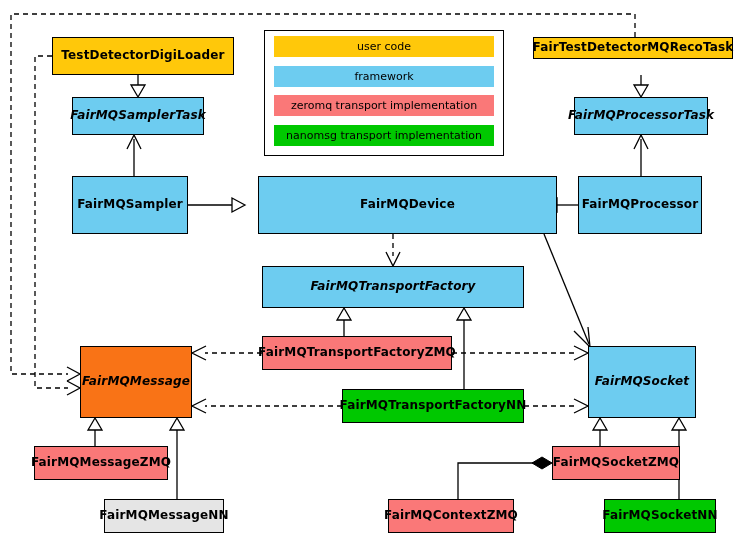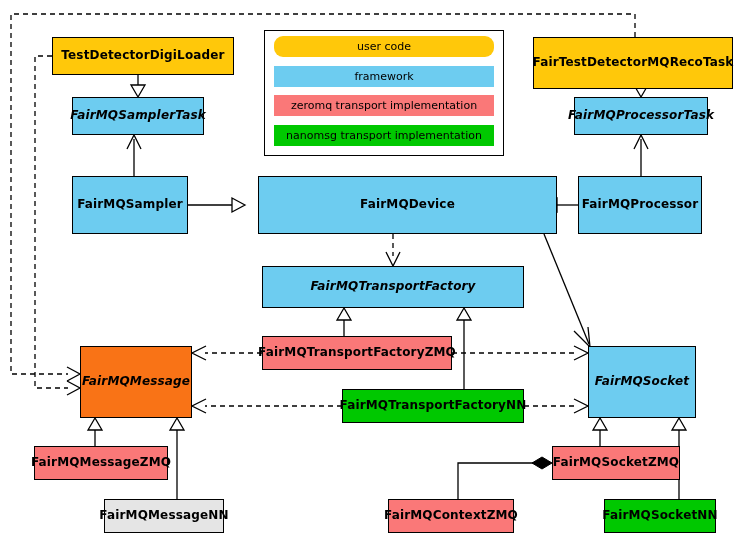--- a/index.html
+++ b/index.html
@@ -171,21 +171,21 @@
     </g>
 
     <g>
       <polyline points="534,463 458,463 458,499" fill="none" stroke="#000" stroke-width="1.3"></polyline>
       <polygon points="552,463 542,457 532,463 542,469" fill="#000000" stroke="#000" stroke-width="1"></polygon>
     </g>
   </svg>
 
   <div class="node" style="left:52px;  top:37px;  width:182px; height:38px; background:#FFC80A;">TestDetectorDigiLoader</div>
 
-  <div class="node" style="left:533px; top:37px;  width:200px; height:52px; background:#FFC80A;">FairTestDetectorMQRecoTask</div>
+  <div class="node" style="left:533px; top:37px;  width:200px; height:22px; background:#FFC80A;">FairTestDetectorMQRecoTask</div>
 
   <div class="node abstract" style="left:72px;  top:97px;  width:132px; height:38px; background:#6DCCF0;">FairMQSamplerTask</div>
 
   <div class="node abstract" style="left:574px; top:97px;  width:134px; height:38px; background:#6DCCF0;">FairMQProcessorTask</div>
 
   <div class="node" style="left:72px;  top:176px; width:116px; height:58px; background:#6DCCF0;">FairMQSampler</div>
 
   <div class="node" style="left:245px; top:176px; width:299px; height:58px; background:#6DCCF0;margin-left:13px;">FairMQDevice</div>
 
   <div class="node" style="left:578px; top:176px; width:124px; height:58px; background:#6DCCF0;">FairMQProcessor</div>
@@ -205,21 +205,21 @@
   <div class="node" style="left:104px; top:499px; width:120px; height:34px; background:#e5e5e5;">FairMQMessageNN</div>
 
   <div class="node" style="left:552px; top:446px; width:128px; height:34px; background:#FA7878;">FairMQSocketZMQ</div>
 
   <div class="node" style="left:388px; top:499px; width:126px; height:34px; background:#FA7878;">FairMQContextZMQ</div>
 
   <div class="node" style="left:604px; top:499px; width:112px; height:34px; background:#00C800;">FairMQSocketNN</div>
 
   <div class="legend-box" style="left:264px; top:30px; width:240px; height:126px;"></div>
 
-  <div class="legend-row" style="left:274px; top:36px; width:220px; height:21px; background:#FFC80A;border-radius:9px;">user code</div>
+  <div class="legend-row" style="left:274px; top:36px; width:220px; height:21px; background:#FFC80A;">user code</div>
 
   <div class="legend-row" style="left:274px; top:66px; width:220px; height:21px; background:#6DCCF0;">framework</div>
 
   <div class="legend-row" style="left:274px; top:95px; width:220px; height:21px; background:#FA7878;">zeromq transport implementation</div>
 
   <div class="legend-row" style="left:274px; top:125px; width:220px; height:21px; background:#00C800;">nanomsg transport implementation</div>
 
 </div>
 
 </body></html>

